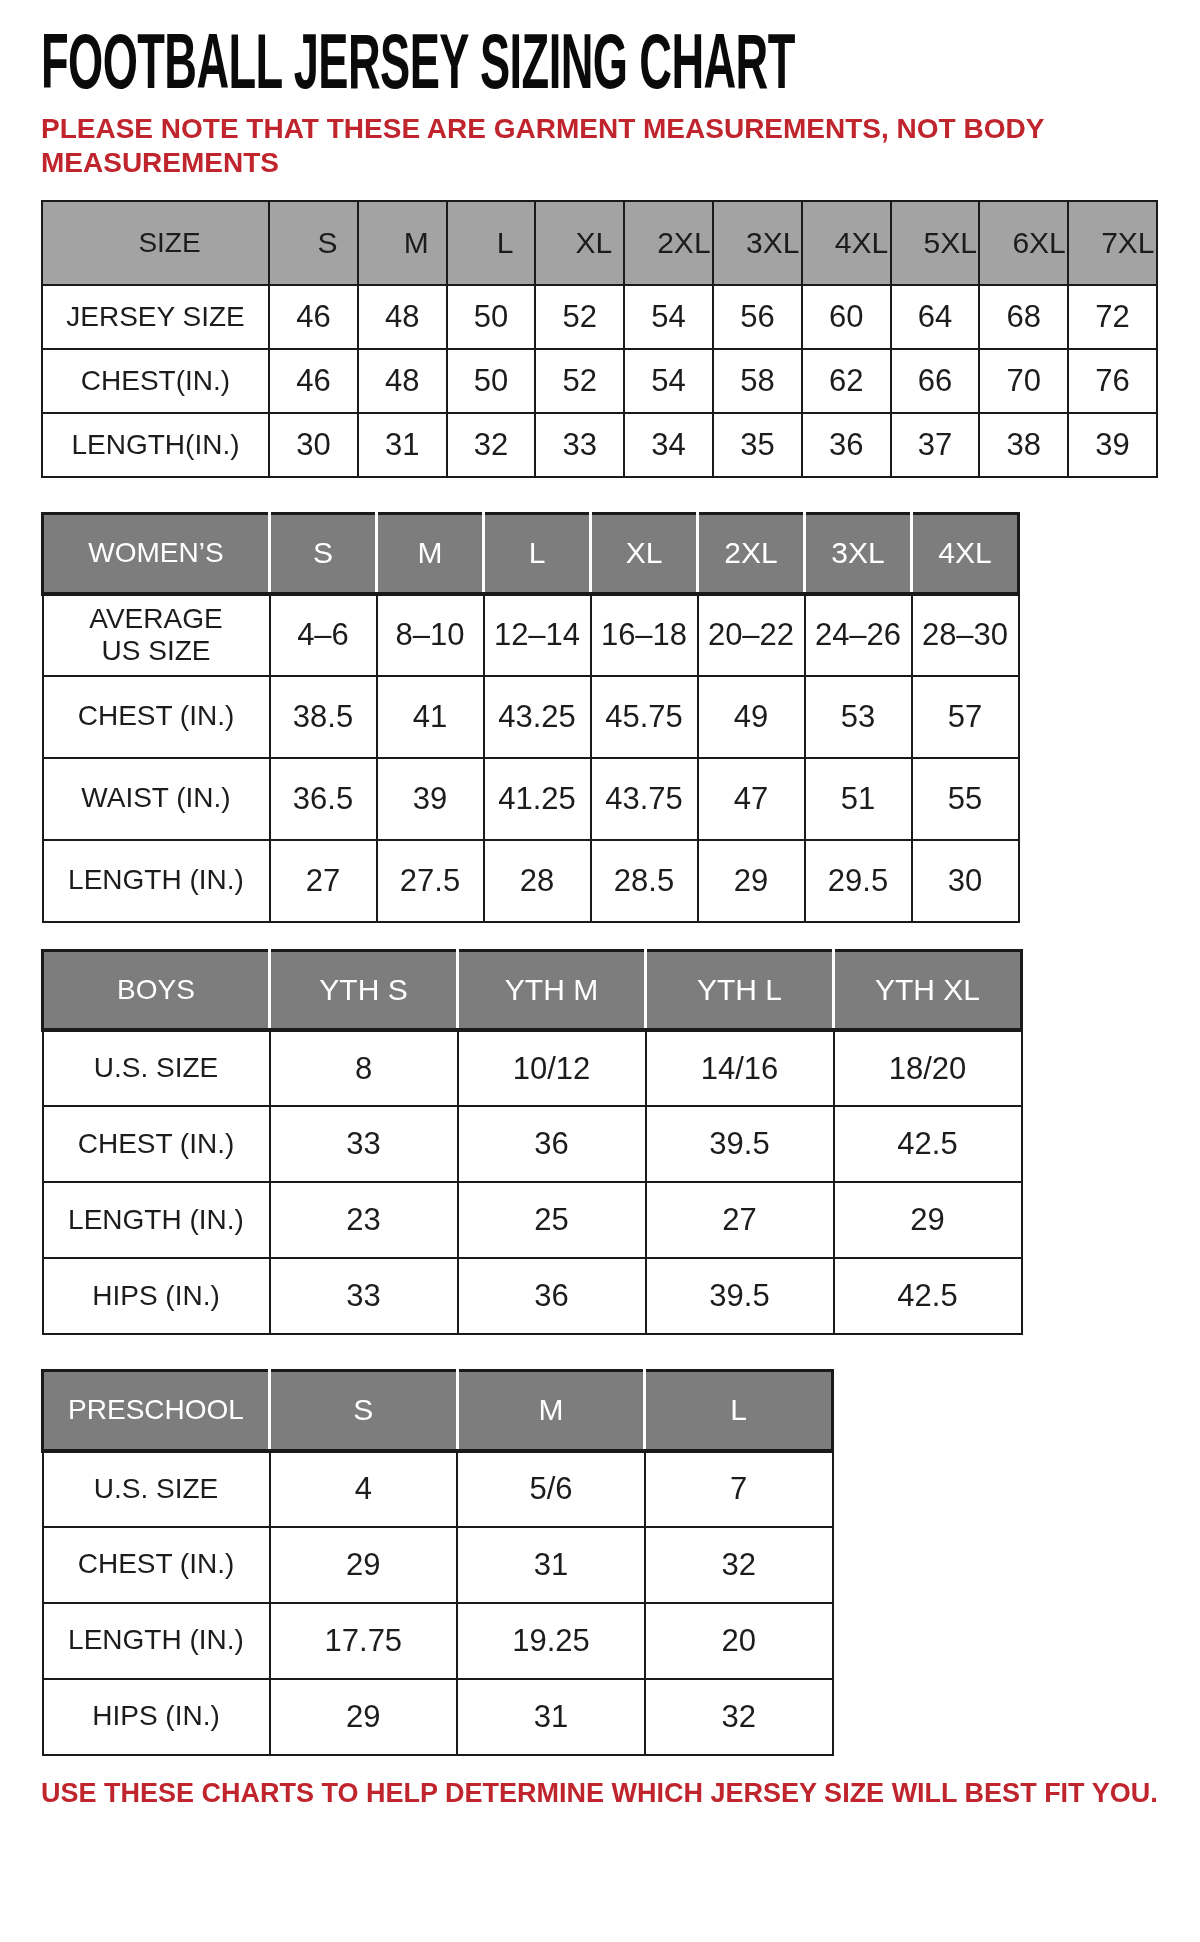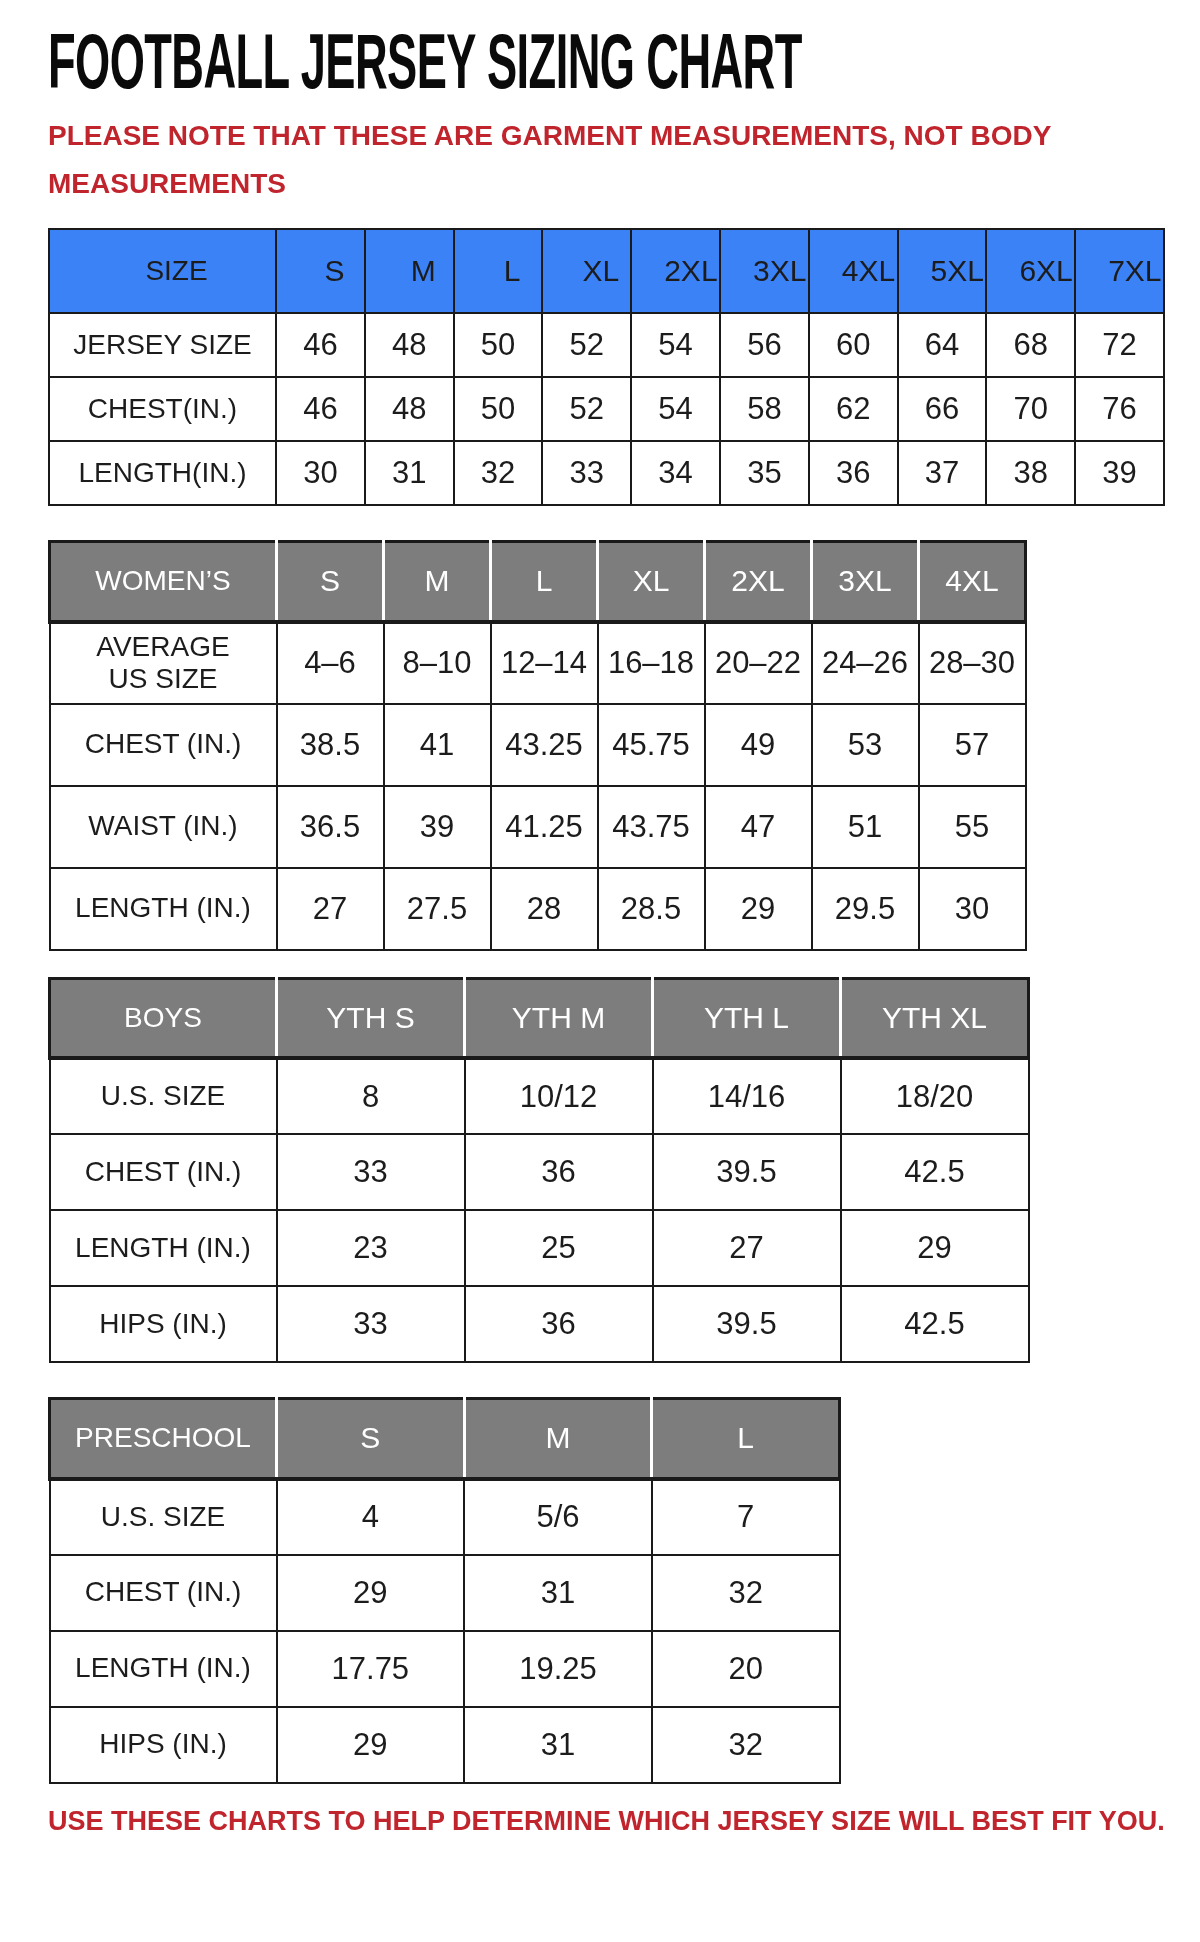--- a/index.html
+++ b/index.html
@@ -10,39 +10,39 @@
   }
   * { box-sizing: border-box; }
   html, body {
     margin: 0; padding: 0;
     width: 1200px; height: 1942px;
     background: #ffffff;
     font-family: "Liberation Sans", sans-serif;
     color: var(--text-dark);
     overflow: hidden;
   }
-  .content { padding: 24px 0 0 41px; margin-left: 7px; }
+  .content { padding: 24px 0 0 41px; }
 
   .title {
     font-size: 78px;
     font-weight: bold;
     line-height: 0.95;
     letter-spacing: -1px;
     color: #0a0a0a;
     white-space: nowrap;
     transform: scaleX(0.58);
     transform-origin: left top;
     height: 80px;
   }
   .subtitle {
     margin-top: 8px;
     width: 1125px;
     font-size: 28px;
     font-weight: bold;
-    line-height: 48px;
+    line-height: 34px;
     color: var(--accent-red);
   }
   .footer-note {
     margin-top: 22px;
     font-size: 27px;
     font-weight: bold;
     color: var(--accent-red);
     white-space: nowrap;
   }
 
@@ -69,21 +69,21 @@
     height: 80px;
     background: var(--header-gray);
     color: #ffffff;
     font-size: 35px;
     letter-spacing: 1.5px;
     border: 3px solid var(--border-dark);
   }
 
   
   .head-row td { height: 80px; font-size: 30px; }
-  .t-mens .head-row td { height: 84px; color: var(--text-dark); background: #3b82f6; padding-left: 32px; }
+  .t-mens .head-row td { height: 84px; color: var(--text-dark); background: #a3a3a3; padding-left: 32px; }
   .gray-head .head-row td {
     background: var(--header-gray);
     color: #ffffff;
     border-left: 3px solid #ffffff;
     border-right: 3px solid #ffffff;
     border-top: 3px solid var(--border-dark);
     border-bottom: 4px solid var(--border-dark);
   }
   .gray-head .head-row td:first-child { border-left: 3px solid var(--border-dark); }
   .gray-head .head-row td:last-child  { border-right: 3px solid var(--border-dark); }

